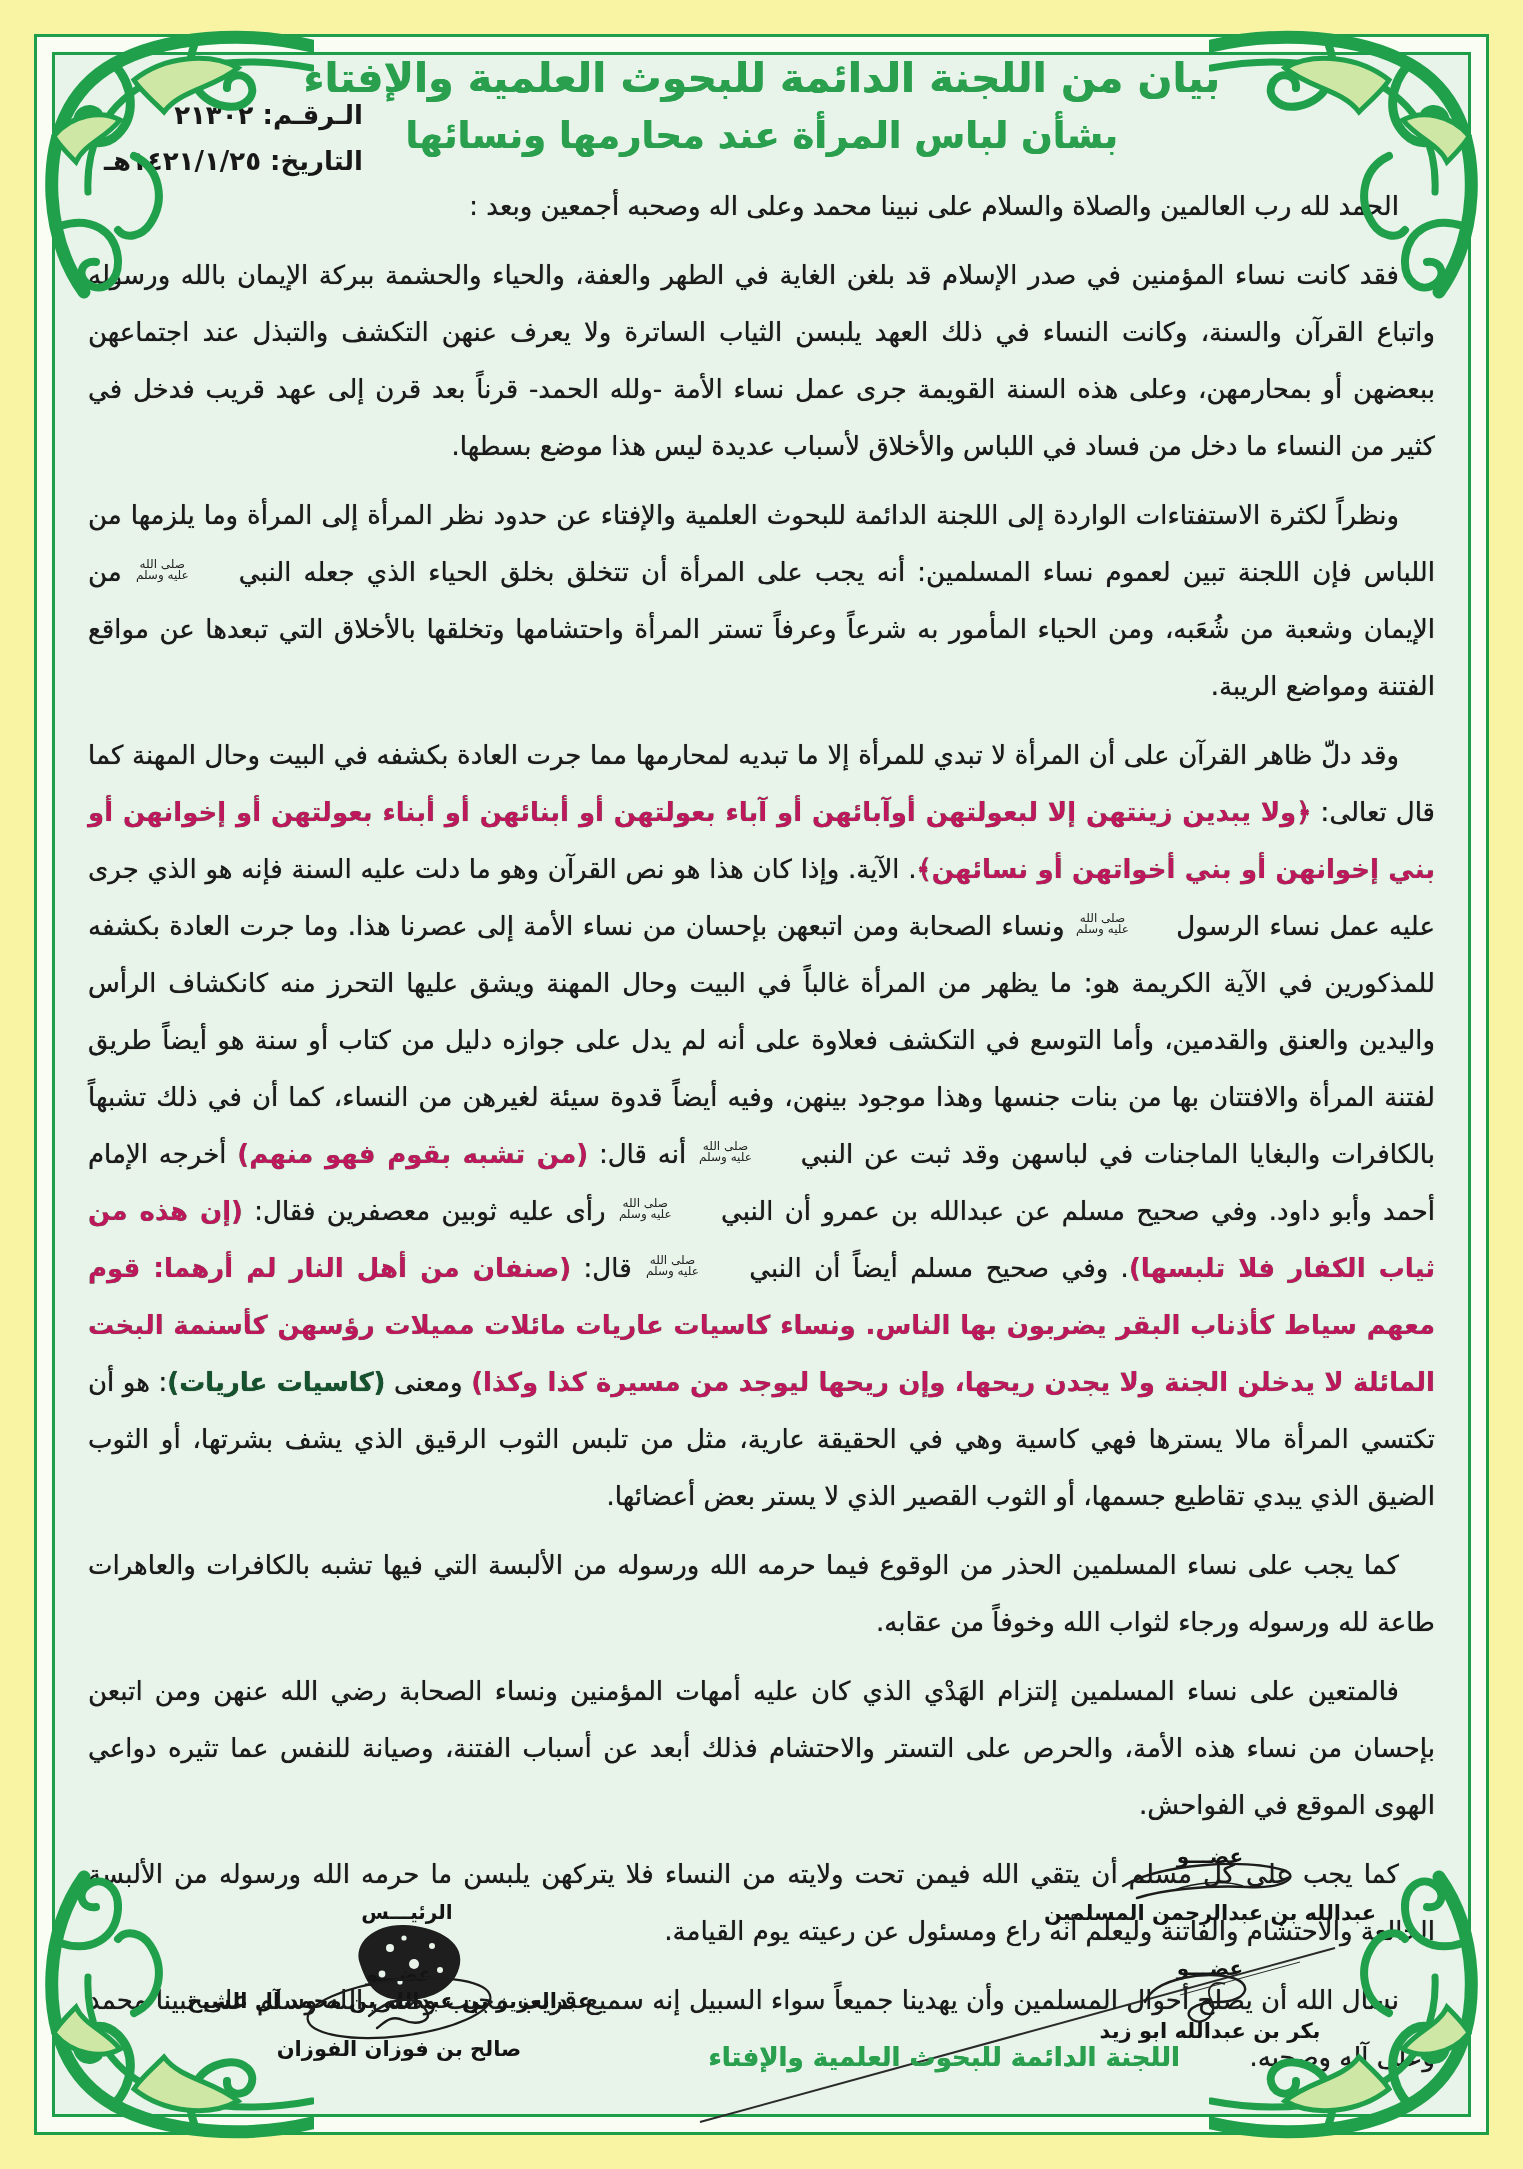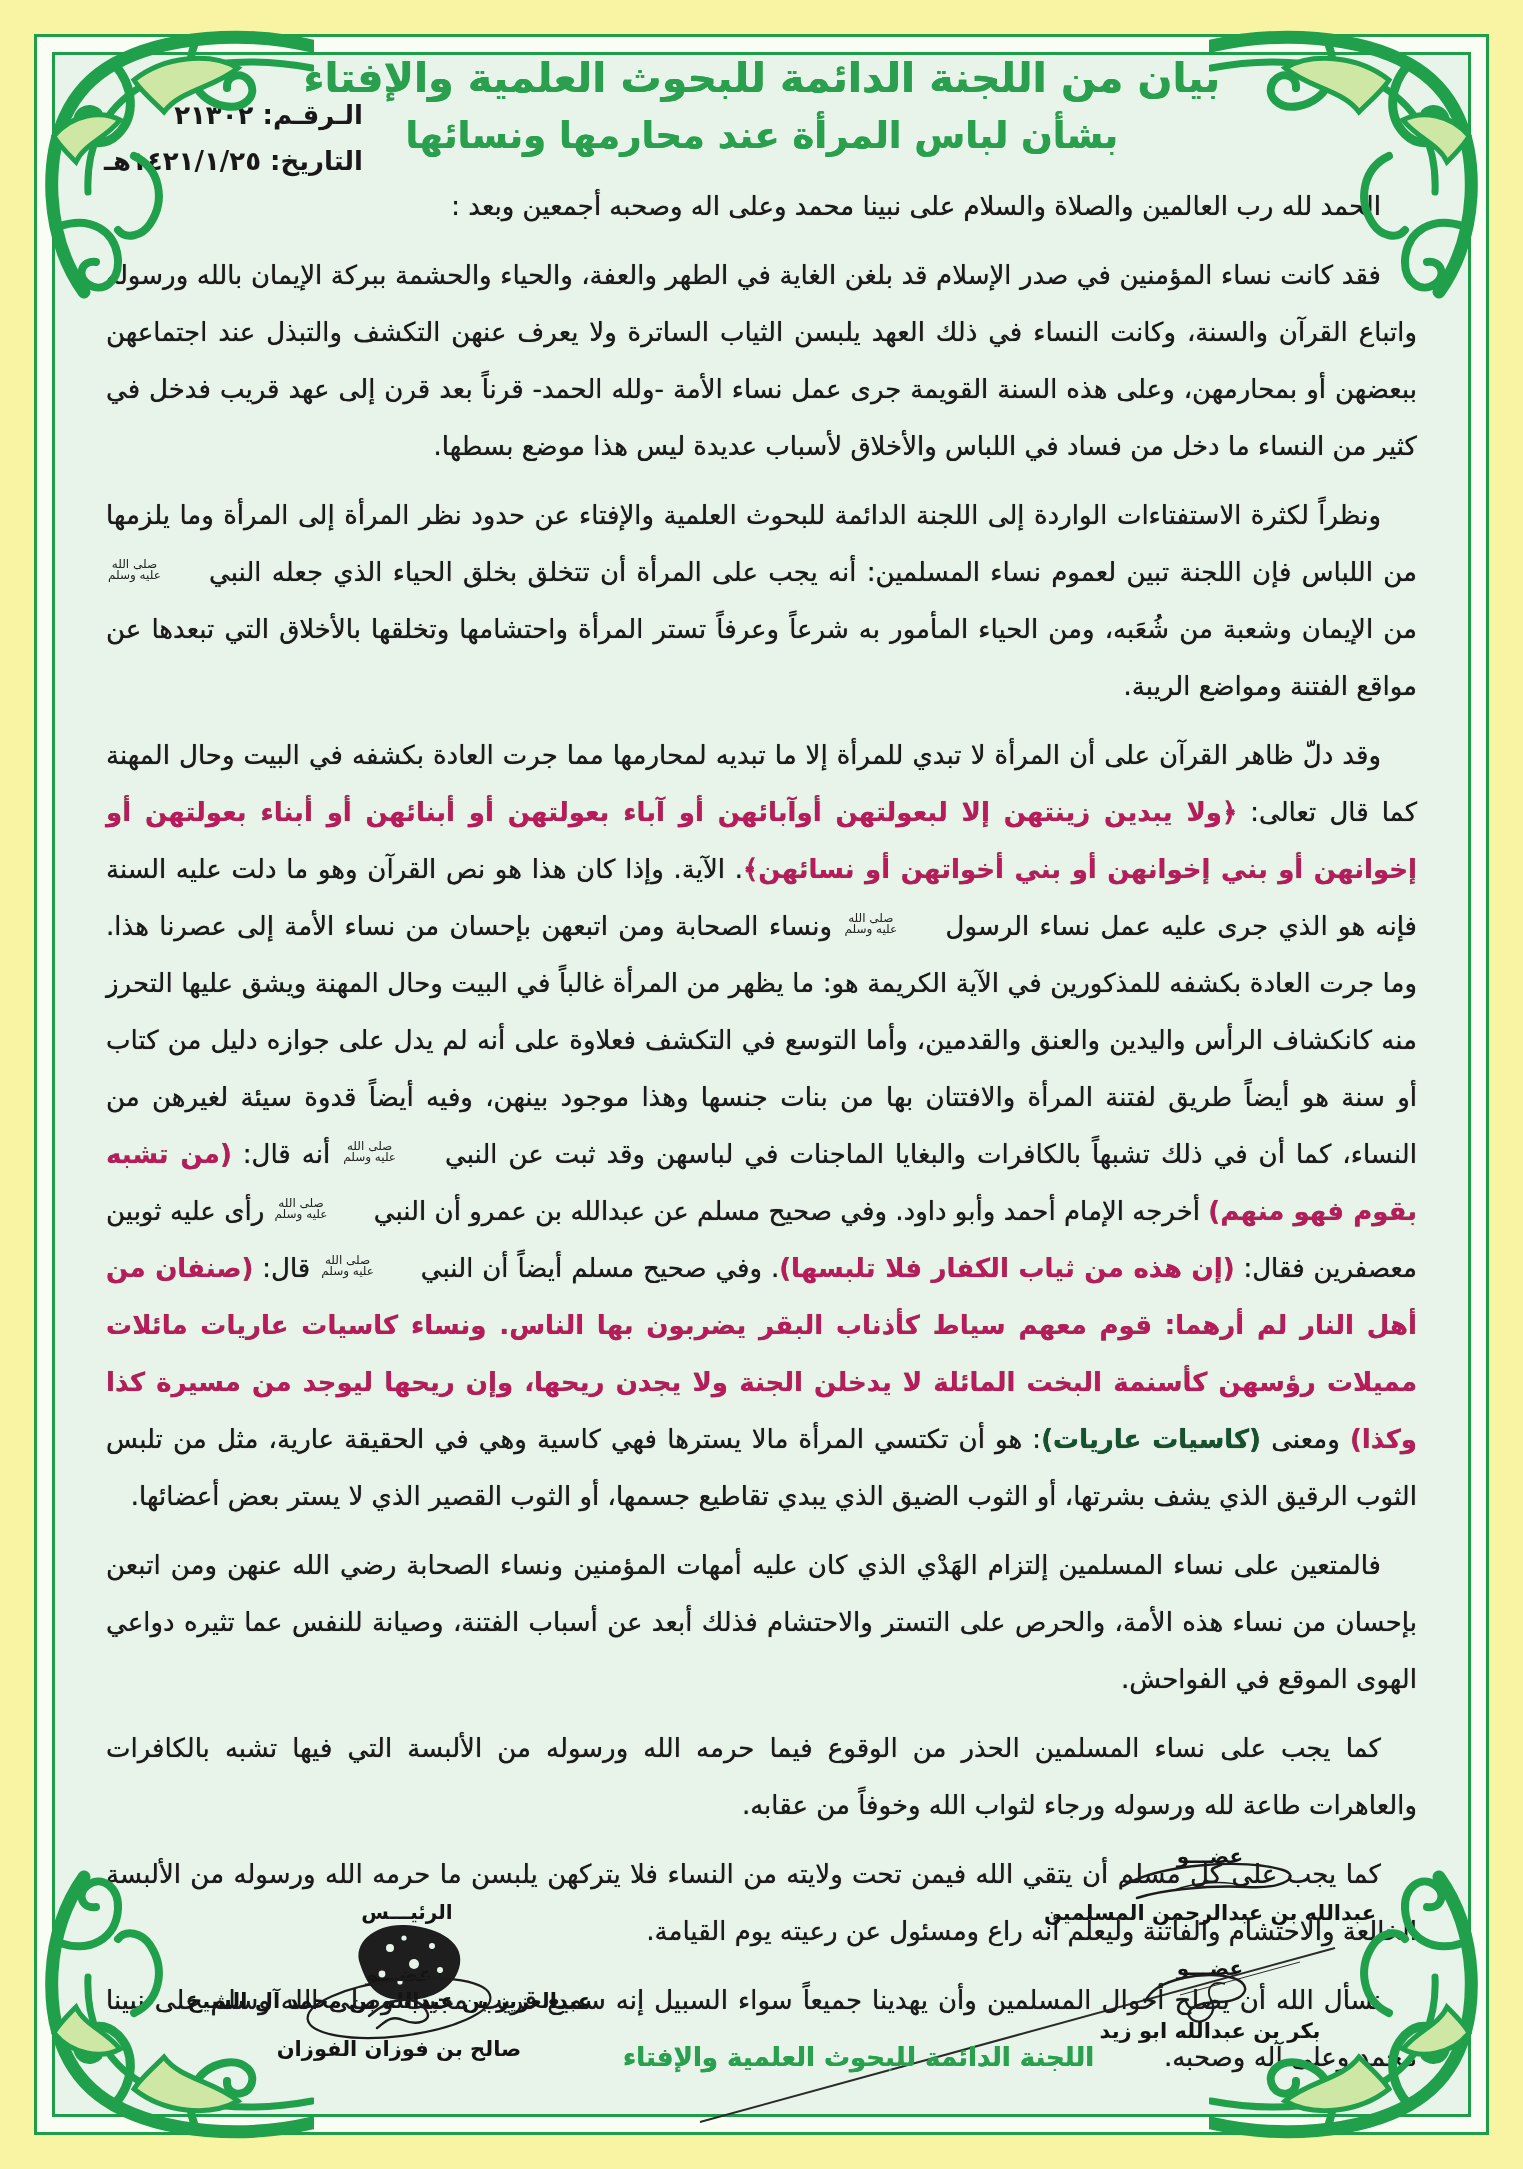--- a/index.html
+++ b/index.html
@@ -14,21 +14,21 @@
   .sheet-line-inner{
     position:absolute;inset:52px;border:3px solid #1f9e4a;background:#e8f4ea;
   }
   .corner{position:absolute;width:300px;height:300px;z-index:5;pointer-events:none;}
   .corner.tl{top:16px;left:14px;}
   .corner.tr{top:16px;right:14px;transform:scaleX(-1);}
   .corner.bl{bottom:16px;left:14px;transform:scaleY(-1);}
   .corner.br{bottom:16px;right:14px;transform:scale(-1,-1);}
   .content{
     position:absolute;inset:56px;z-index:2;direction:rtl;
-    padding:0 38px;box-sizing:border-box;
+    padding:0 20px;box-sizing:border-box;
   }
   .meta{
     position:absolute;left:104px;top:92px;z-index:4;direction:rtl;
     font-size:26px;font-weight:bold;color:#181818;line-height:46px;white-space:nowrap;
     text-align:right;
   }
   .header{ text-align:center; margin-top:-8px; }
   .title1{
     font-size:41px;font-weight:bold;color:#2aa04e;line-height:60px;
     text-shadow:0.6px 0 #2aa04e;
@@ -142,22 +142,22 @@
   <div class="header">
     <div class="title1">بيان من اللجنة الدائمة للبحوث العلمية والإفتاء</div>
     <div class="title2">بشأن لباس المرأة عند محارمها ونسائها</div>
   </div>
 
   <div class="bodytext">
     <p>الحمد لله رب العالمين والصلاة والسلام على نبينا محمد وعلى اله وصحبه أجمعين وبعد :</p>
     <p>فقد كانت نساء المؤمنين في صدر الإسلام قد بلغن الغاية في الطهر والعفة، والحياء والحشمة ببركة الإيمان بالله ورسوله واتباع القرآن والسنة، وكانت النساء في ذلك العهد يلبسن الثياب الساترة ولا يعرف عنهن التكشف والتبذل عند اجتماعهن ببعضهن أو بمحارمهن، وعلى هذه السنة القويمة جرى عمل نساء الأمة -ولله الحمد- قرناً بعد قرن إلى عهد قريب فدخل في كثير من النساء ما دخل من فساد في اللباس والأخلاق لأسباب عديدة ليس هذا موضع بسطها.</p>
     <p><span>ونظراً لكثرة الاستفتاءات الواردة إلى اللجنة الدائمة للبحوث العلمية والإفتاء عن حدود نظر المرأة إلى المرأة وما يلزمها من اللباس فإن اللجنة تبين لعموم نساء المسلمين: أنه يجب على المرأة أن تتخلق بخلق الحياء الذي جعله النبي </span><span class="pbuh"><span>صلى الله</span><span>عليه وسلم</span></span><span> من الإيمان وشعبة من شُعَبه، ومن الحياء المأمور به شرعاً وعرفاً تستر المرأة واحتشامها وتخلقها بالأخلاق التي تبعدها عن مواقع الفتنة ومواضع الريبة.</span></p>
     <p><span>وقد دلّ ظاهر القرآن على أن المرأة لا تبدي للمرأة إلا ما تبديه لمحارمها مما جرت العادة بكشفه في البيت وحال المهنة كما قال تعالى: </span><span class="quote">﴿ولا يبدين زينتهن إلا لبعولتهن أوآبائهن أو آباء بعولتهن أو أبنائهن أو أبناء بعولتهن أو إخوانهن أو بني إخوانهن أو بني أخواتهن أو نسائهن﴾</span><span>. الآية. وإذا كان هذا هو نص القرآن وهو ما دلت عليه السنة فإنه هو الذي جرى عليه عمل نساء الرسول </span><span class="pbuh"><span>صلى الله</span><span>عليه وسلم</span></span><span> ونساء الصحابة ومن اتبعهن بإحسان من نساء الأمة إلى عصرنا هذا. وما جرت العادة بكشفه للمذكورين في الآية الكريمة هو: ما يظهر من المرأة غالباً في البيت وحال المهنة ويشق عليها التحرز منه كانكشاف الرأس واليدين والعنق والقدمين، وأما التوسع في التكشف فعلاوة على أنه لم يدل على جوازه دليل من كتاب أو سنة هو أيضاً طريق لفتنة المرأة والافتتان بها من بنات جنسها وهذا موجود بينهن، وفيه أيضاً قدوة سيئة لغيرهن من النساء، كما أن في ذلك تشبهاً بالكافرات والبغايا الماجنات في لباسهن وقد ثبت عن النبي </span><span class="pbuh"><span>صلى الله</span><span>عليه وسلم</span></span><span> أنه قال: </span><span class="quote">(من تشبه بقوم فهو منهم)</span><span> أخرجه الإمام أحمد وأبو داود. وفي صحيح مسلم عن عبدالله بن عمرو أن النبي </span><span class="pbuh"><span>صلى الله</span><span>عليه وسلم</span></span><span> رأى عليه ثوبين معصفرين فقال: </span><span class="quote">(إن هذه من ثياب الكفار فلا تلبسها)</span><span>. وفي صحيح مسلم أيضاً أن النبي </span><span class="pbuh"><span>صلى الله</span><span>عليه وسلم</span></span><span> قال: </span><span class="quote">(صنفان من أهل النار لم أرهما: قوم معهم سياط كأذناب البقر يضربون بها الناس. ونساء كاسيات عاريات مائلات مميلات رؤسهن كأسنمة البخت المائلة لا يدخلن الجنة ولا يجدن ريحها، وإن ريحها ليوجد من مسيرة كذا وكذا)</span><span> ومعنى </span><span class="quote-light">(كاسيات عاريات)</span><span>: هو أن تكتسي المرأة مالا يسترها فهي كاسية وهي في الحقيقة عارية، مثل من تلبس الثوب الرقيق الذي يشف بشرتها، أو الثوب الضيق الذي يبدي تقاطيع جسمها، أو الثوب القصير الذي لا يستر بعض أعضائها.</span></p>
+    <p>كما يجب على نساء المسلمين الحذر من الوقوع فيما حرمه الله ورسوله من الألبسة التي فيها تشبه بالكافرات والعاهرات طاعة لله ورسوله ورجاء لثواب الله وخوفاً من عقابه.</p>
     <p>فالمتعين على نساء المسلمين إلتزام الهَدْي الذي كان عليه أمهات المؤمنين ونساء الصحابة رضي الله عنهن ومن اتبعن بإحسان من نساء هذه الأمة، والحرص على التستر والاحتشام فذلك أبعد عن أسباب الفتنة، وصيانة للنفس عما تثيره دواعي الهوى الموقع في الفواحش.</p>
-    <p>كما يجب على نساء المسلمين الحذر من الوقوع فيما حرمه الله ورسوله من الألبسة التي فيها تشبه بالكافرات والعاهرات طاعة لله ورسوله ورجاء لثواب الله وخوفاً من عقابه.</p>
     <p>كما يجب على كل مسلم أن يتقي الله فيمن تحت ولايته من النساء فلا يتركهن يلبسن ما حرمه الله ورسوله من الألبسة الخالعة والاحتشام والفاتنة وليعلم أنه راع ومسئول عن رعيته يوم القيامة.</p>
     <p><span>نسأل الله أن يصلح أحوال المسلمين وأن يهدينا جميعاً سواء السبيل إنه سميع قريب مجيب وصلى الله وسلم على نبينا محمد وعلى آله وصحبه.</span><span class="committee-sign">اللجنة الدائمة للبحوث العلمية والإفتاء</span></p>
   </div>
 </div>
 
 <svg class="scanline" width="1523" height="2169">
   <line x1="1335" y1="1948" x2="700" y2="2122" stroke="#2a2a2a" stroke-width="2"></line>
   <line x1="1300" y1="1962" x2="1180" y2="1995" stroke="#2a2a2a" stroke-width="1"></line>
 </svg>
 

